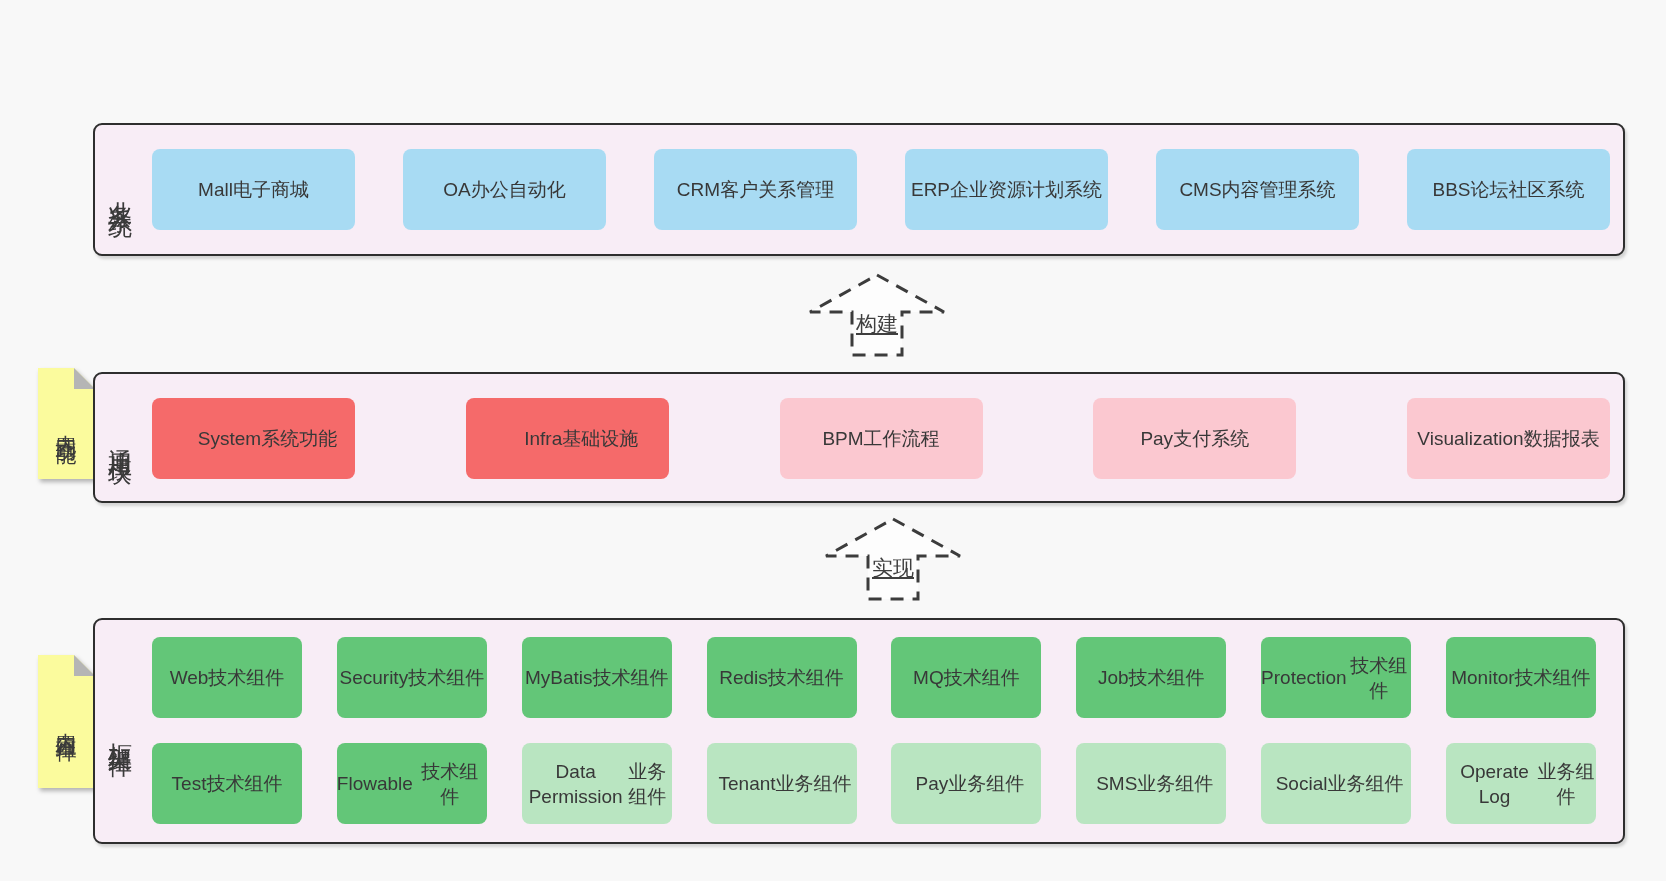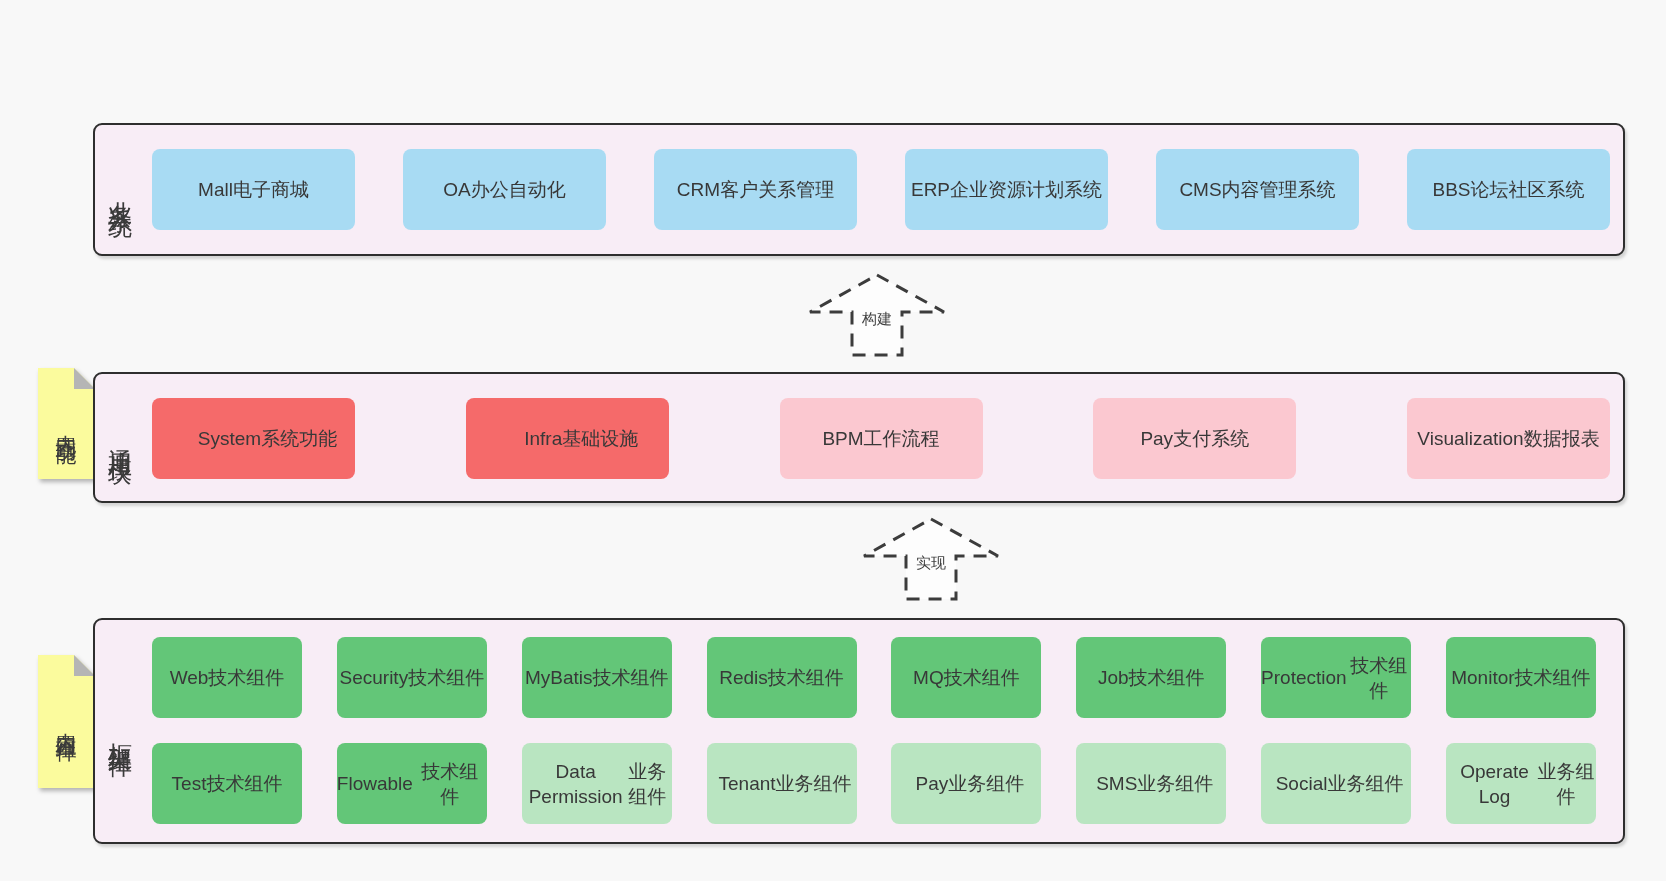--- a/index.html
+++ b/index.html
@@ -42,24 +42,24 @@
   .sticky-body{position:absolute;inset:0;background:var(--sticky);
        clip-path:polygon(0 0,calc(100% - 21px) 0,100% 21px,100% 100%,0 100%);
        display:flex;align-items:center;justify-content:center;}
   .sticky-fold{position:absolute;top:0;right:0;width:21px;height:21px;background:#b5b5b5;
        clip-path:polygon(0 0,100% 100%,0 100%);}
   .sticky-label{writing-mode:vertical-rl;text-orientation:upright;font-size:21px;
        letter-spacing:3px;line-height:1;color:#3a3a3a;white-space:nowrap;}
 
   .arrow{position:absolute;width:140px;height:86px;}
   #arrow-build{left:807px;top:272px;}
-  #arrow-implement{left:861px;top:516px;}
+  #arrow-implement{left:823px;top:516px;}
   .arrow svg{position:absolute;inset:0;overflow:visible;}
   .arrow-label{position:absolute;left:50%;top:38px;transform:translateX(-50%);
-       font-size:15px;color:#3f3f3f;background:#fdfdfd;padding:0 2px;white-space:nowrap;}
+       font-size:21px;color:#3f3f3f;background:#fdfdfd;padding:0 2px;white-space:nowrap;text-decoration:underline;}
 </style>
 </head>
 <body>
 
 <div id="canvas">
 
   <div class="band" id="band-business">
     <div class="band-label">业务系统</div>
     <div class="box-row">
       <div class="box blue">

